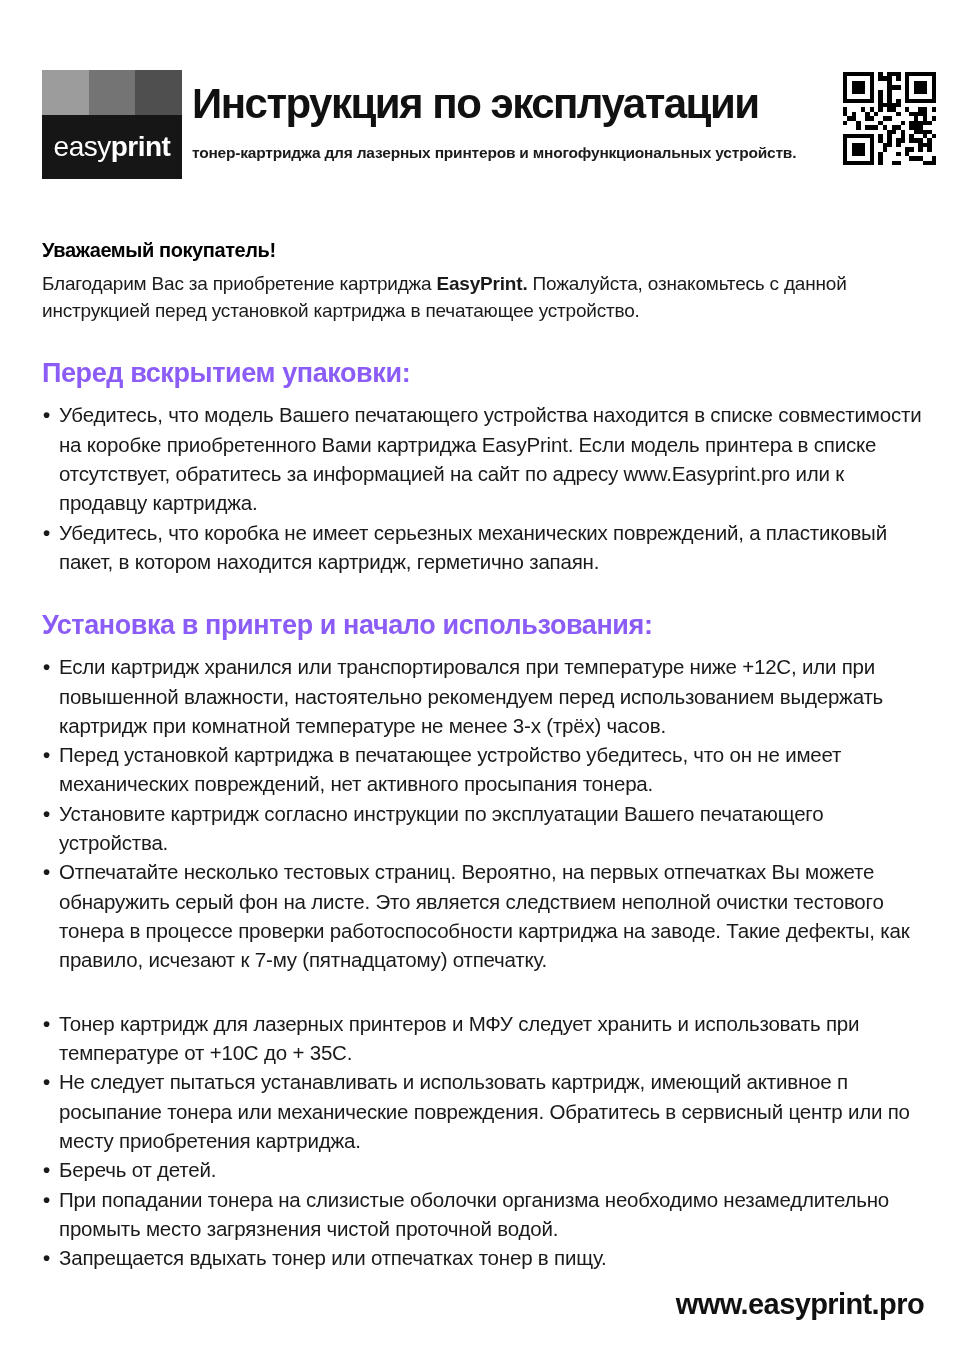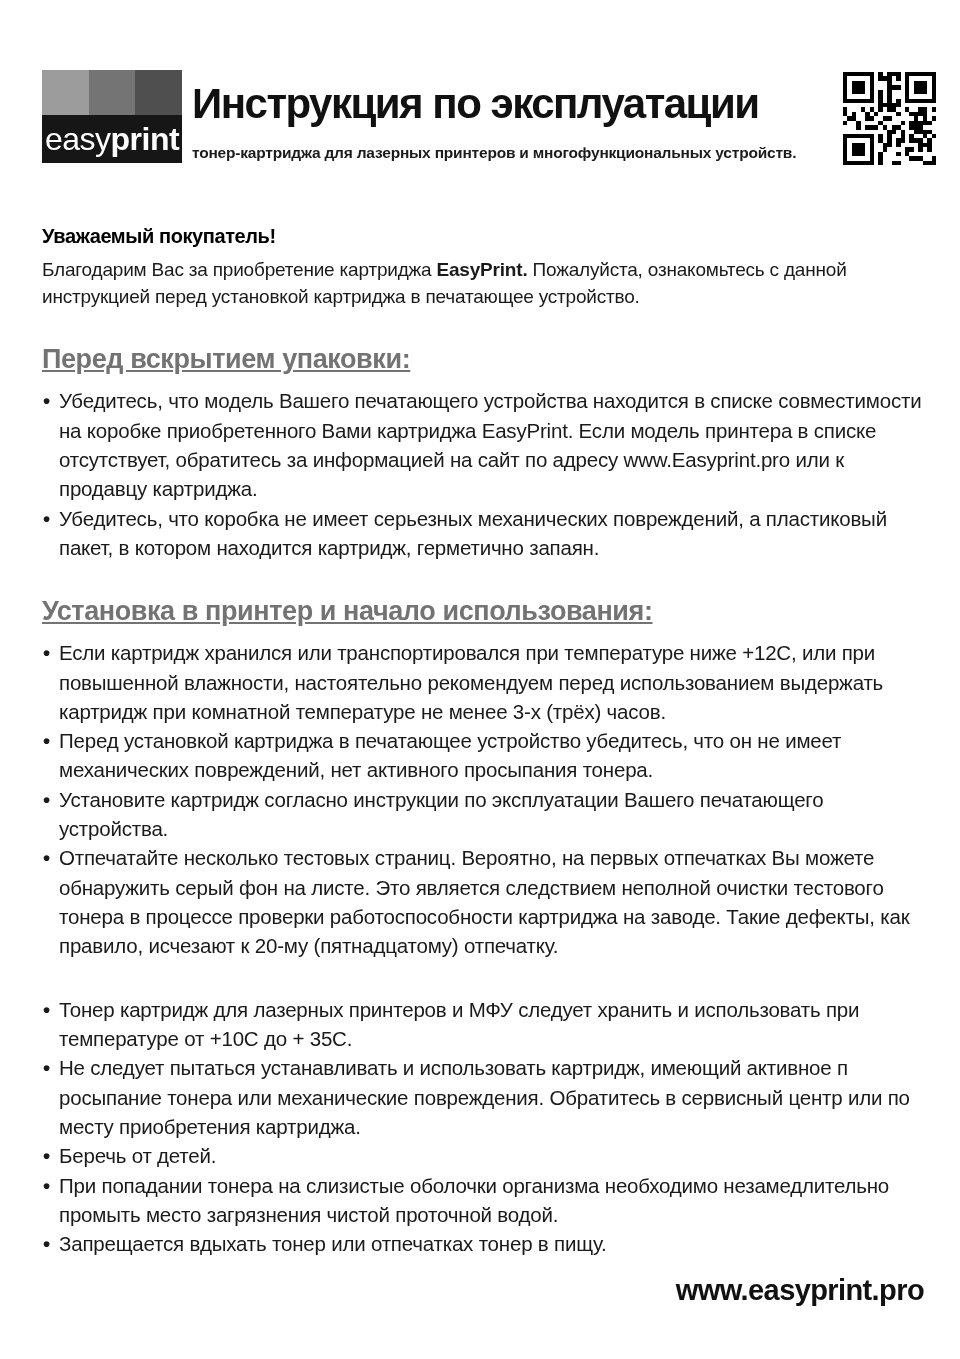--- a/index.html
+++ b/index.html
@@ -10,22 +10,22 @@
     -webkit-font-smoothing: antialiased;
   }
   .page { width: 960px; height: 1359px; padding: 70px 24px 0 42px; display: flex; flex-direction: column; }
 
   
   .header { display: flex; align-items: flex-start; }
   .logo { width: 140px; flex: 0 0 140px; }
   .logo-squares { display: flex; height: 45px; }
   .logo-squares div { flex: 1; }
   .logo-band {
-    height: 48px; display: flex; align-items: center; justify-content: center;
-    color: #ffffff; font-size: 32px; letter-spacing: -0.5px;
+    height: 64px; display: flex; align-items: center; justify-content: center;
+    color: #ffffff; font-size: 28px; letter-spacing: -0.5px;
   }
   .logo-band .light { font-weight: 400; }
   .logo-band .bold { font-weight: 700; }
 
   .title-block { flex: 1; text-align: left; padding: 12px 10px 0 10px; }
   .doc-title {
     font-size: 42px; font-weight: 700; letter-spacing: -1.5px; color: #111;
     line-height: 1.05; white-space: nowrap;
   }
   .doc-subtitle {
@@ -39,23 +39,22 @@
   .content { margin-top: 60px; }
   h1.greeting {
     font-size: 20px; font-weight: 700; letter-spacing: -0.4px; color: #000;
     margin-bottom: 8px;
   }
   .intro-text { font-size: 19px; line-height: 1.43; letter-spacing: -0.2px; max-width: 880px; }
   .intro-text b { font-weight: 700; }
 
   section.sec { margin-top: 34px; }
   section.sec h2 {
-    font-size: 27px; font-weight: 700; letter-spacing: -0.4px; color: #737373;
+    font-size: 27px; font-weight: 700; letter-spacing: -0.4px; color: #8b5cf6;
     margin-bottom: 11px;
-    text-decoration: underline;
   }
   section.sec ul { list-style: none; }
   section.sec li {
     position: relative; padding-left: 17px;
     font-size: 20.5px; line-height: 1.43; letter-spacing: -0.2px;
     max-width: 895px;
   }
   section.sec li .dot {
     position: absolute; left: 1px; top: 0; font-weight: 700;
   }
@@ -321,21 +320,21 @@
             <li><span class="dot">•</span><span>Убедитесь, что коробка не имеет серьезных механических повреждений, а пластиковый пакет, в котором находится картридж, герметично запаян.</span></li>
           </ul>
   </section>
 
   <section class="sec">
     <h2>Установка в принтер и начало использования:</h2>
     <ul>
             <li><span class="dot">•</span><span>Если картридж хранился или транспортировался при температуре ниже +12С, или при повышенной влажности, настоятельно рекомендуем перед использованием выдержать картридж при комнатной температуре не менее 3-х (трёх) часов.</span></li>
             <li><span class="dot">•</span><span>Перед установкой картриджа в печатающее устройство убедитесь, что он не имеет механических повреждений, нет активного просыпания тонера.</span></li>
             <li><span class="dot">•</span><span>Установите картридж согласно инструкции по эксплуатации Вашего печатающего устройства.</span></li>
-            <li><span class="dot">•</span><span>Отпечатайте несколько тестовых страниц. Вероятно, на первых отпечатках Вы можете обнаружить серый фон на листе. Это является следствием неполной очистки тестового тонера в процессе проверки работоспособности картриджа на заводе. Такие дефекты, как правило, исчезают к 20-му (пятнадцатому) отпечатку.</span></li>
+            <li><span class="dot">•</span><span>Отпечатайте несколько тестовых страниц. Вероятно, на первых отпечатках Вы можете обнаружить серый фон на листе. Это является следствием неполной очистки тестового тонера в процессе проверки работоспособности картриджа на заводе. Такие дефекты, как правило, исчезают к 7-му (пятнадцатому) отпечатку.</span></li>
           </ul>
   </section>
 
   <section class="sec">
     <ul>
             <li><span class="dot">•</span><span>Тонер картридж для лазерных принтеров и МФУ следует хранить и использовать при температуре от +10С до + 35С.</span></li>
             <li><span class="dot">•</span><span>Не следует пытаться устанавливать и использовать картридж, имеющий активное п росыпание тонера или механические повреждения. Обратитесь в сервисный центр или по месту приобретения картриджа.</span></li>
             <li><span class="dot">•</span><span>Беречь от детей.</span></li>
             <li><span class="dot">•</span><span>При попадании тонера на слизистые оболочки организма необходимо незамедлительно промыть место загрязнения чистой проточной водой.</span></li>
             <li><span class="dot">•</span><span>Запрещается вдыхать тонер или отпечатках тонер в пищу.</span></li>

